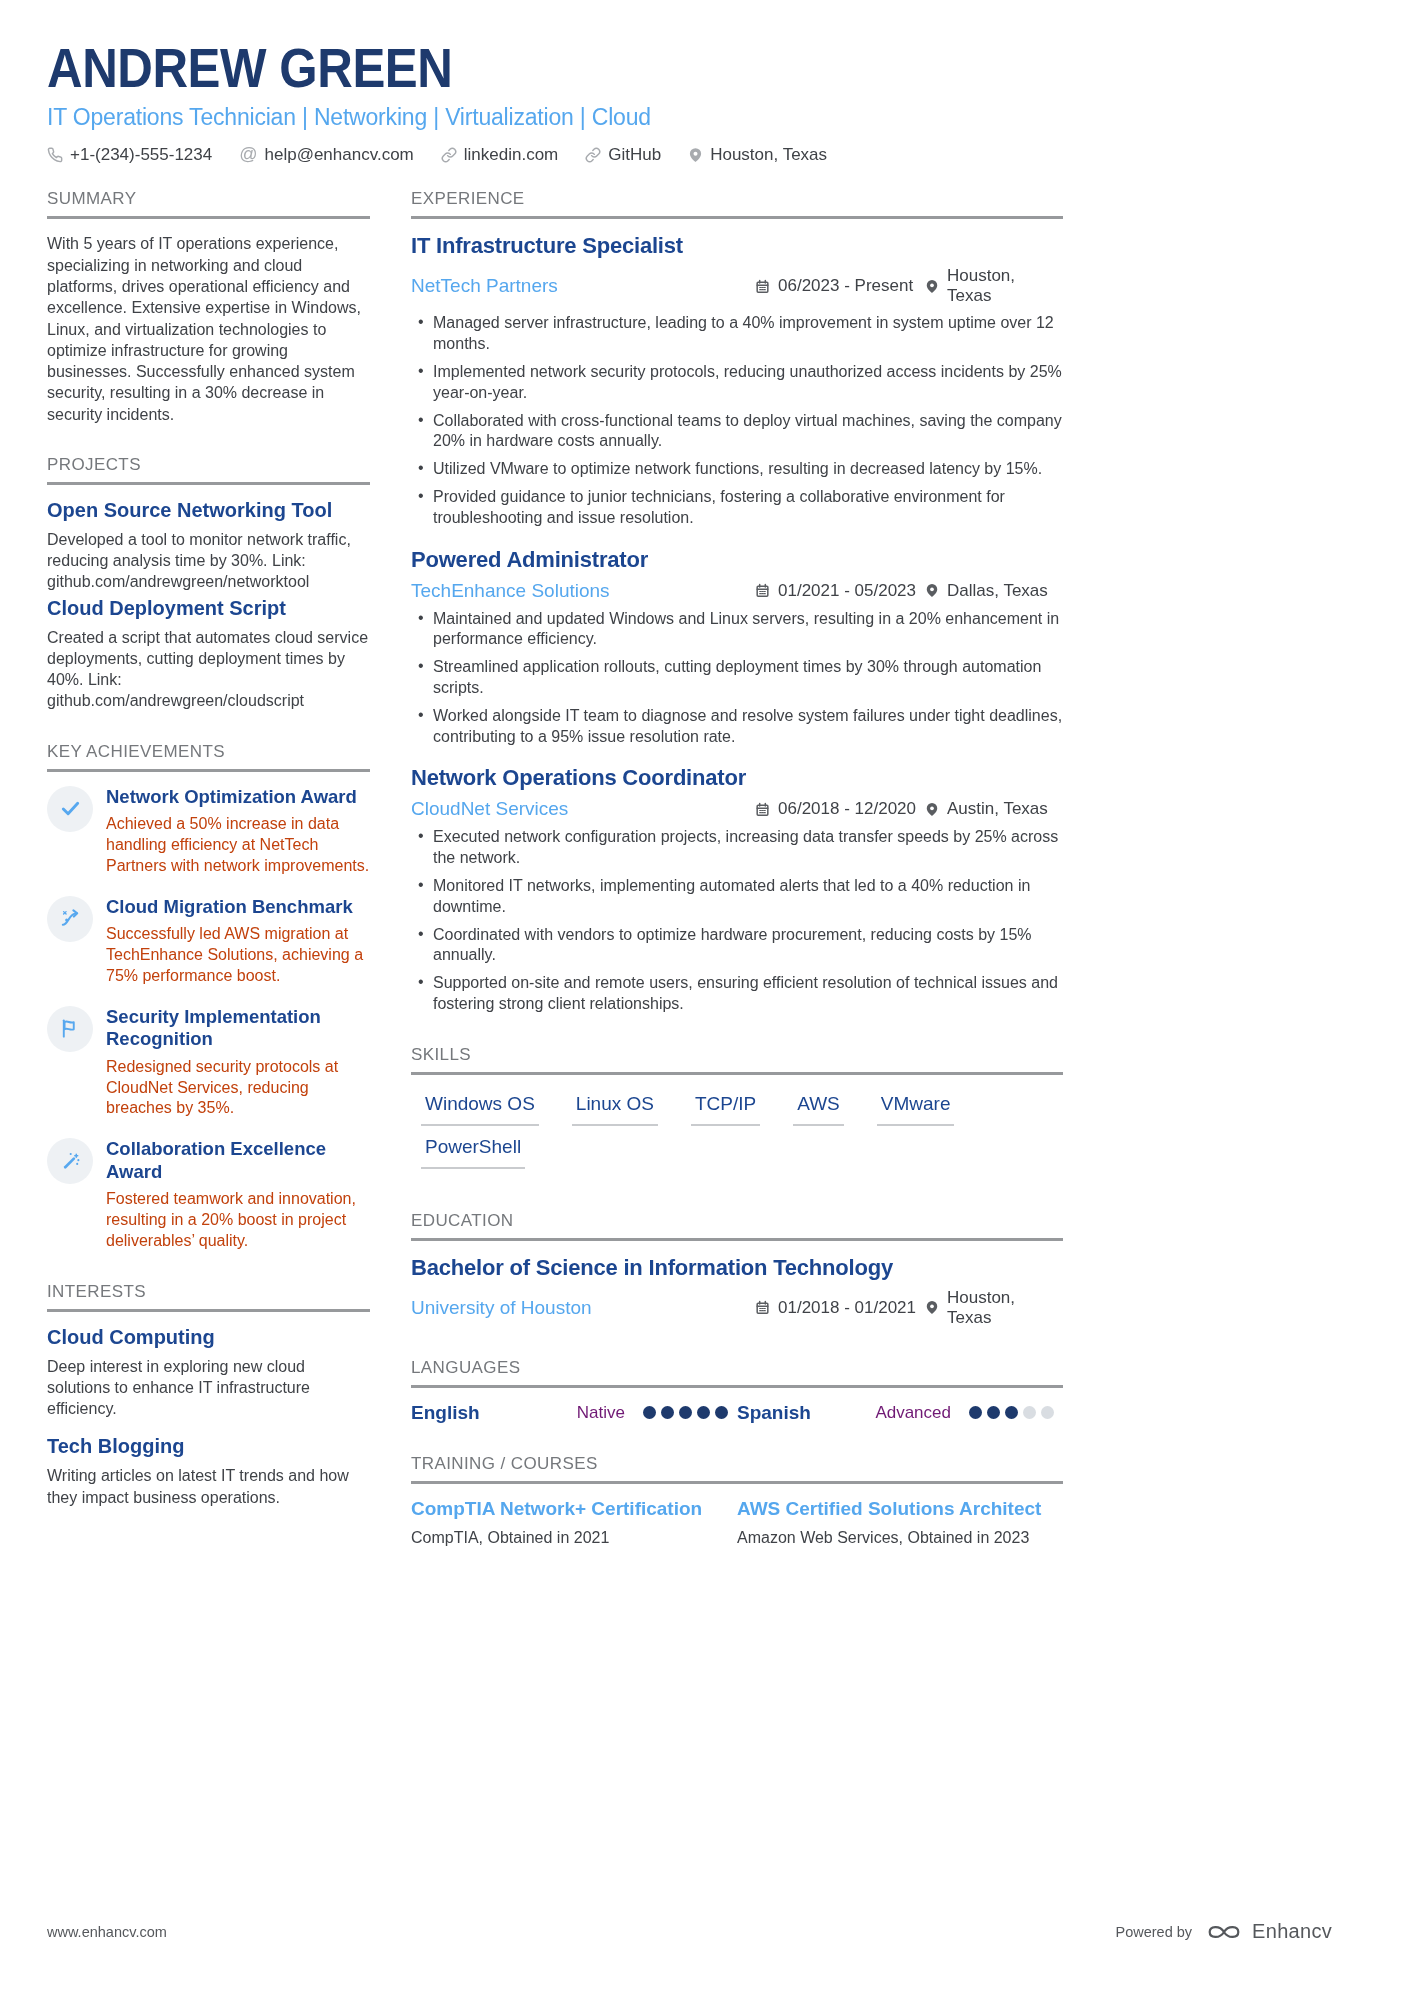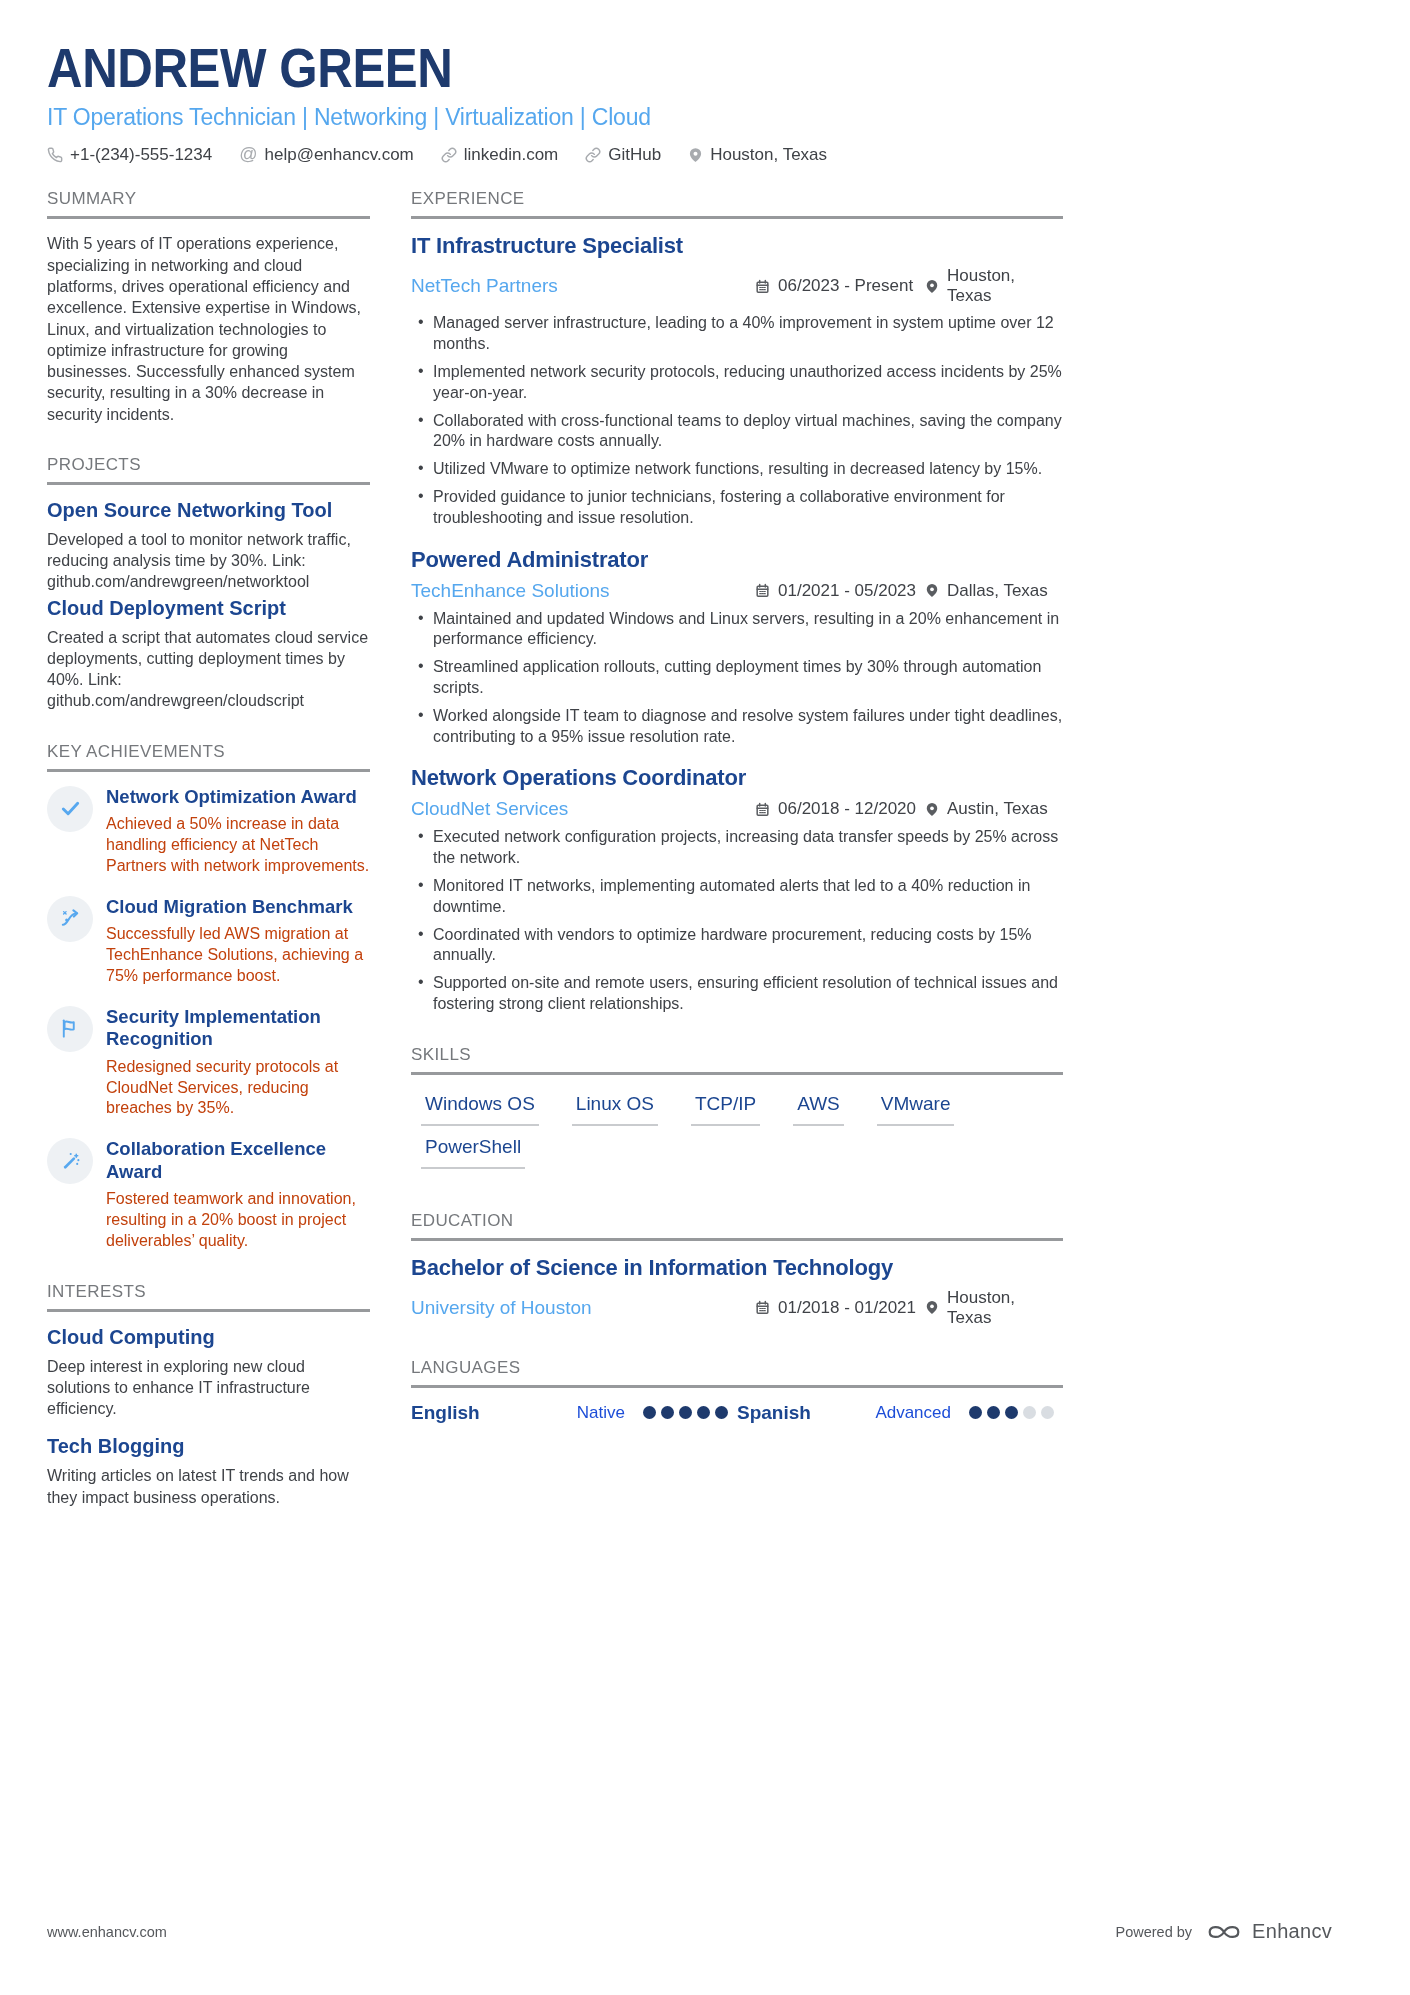--- a/index.html
+++ b/index.html
@@ -64,21 +64,21 @@
   .bullet::before { content:"•"; position:absolute; left:7px; top:-1px; color:#3f4247; }
 
   
   .skills-row { display:flex; flex-wrap:wrap; padding:4px 0 2px 10px; }
   .skill { font-size:19px; color:#1c4690; padding:0 4px 9px; border-bottom:2px solid #c9cbce; margin-right:33px; margin-bottom:10px; }
 
   
   .lang-row { display:flex; }
   .lang { display:flex; align-items:center; width:330px; margin-right:9px; }
   .lang-name { flex:1; font-size:19px; font-weight:700; color:#1c4690; }
-  .lang-level { font-size:17px; color:#1d4ed8; margin-right:13px; }
+  .lang-level { font-size:17px; color:#701a75; margin-right:13px; }
   .dots { display:flex; align-items:center; }
   .dot { width:13px; height:13px; border-radius:50%; background:#d9dde2; margin-left:5px; }
   .dot.filled { background:#1e3a6d; }
 
   
   .training-row { display:flex; }
   .course { width:330px; margin-right:9px; }
   .course-title { font-size:19px; font-weight:700; color:#55a7ee; line-height:1.2; margin-bottom:7px; }
   .course-sub { font-size:16px; line-height:1.3; color:#3f4247; }
 
@@ -392,20 +392,33 @@
                 <span class="dot filled"></span>
                 <span class="dot filled"></span>
                 <span class="dot filled"></span>
                 <span class="dot"></span>
                 <span class="dot"></span>
               </span>
           </div>
         </div>
       </div>
 
+      <div class="section">
+        <div class="section-heading">TRAINING / COURSES</div>
+        <div class="training-row">
+          <div class="course">
+            <div class="course-title">CompTIA Network+ Certification</div>
+            <div class="course-sub">CompTIA, Obtained in 2021</div>
+          </div>
+          <div class="course">
+            <div class="course-title">AWS Certified Solutions Architect</div>
+            <div class="course-sub">Amazon Web Services, Obtained in 2023</div>
+          </div>
+        </div>
+      </div>
 
     </div>
   </div>
 </div>
 
 <div class="footer">
   <span class="footer-site">www.enhancv.com</span>
   <span class="powered">
     <span class="powered-label">Powered by</span>
     <span style="display:inline-flex;">

